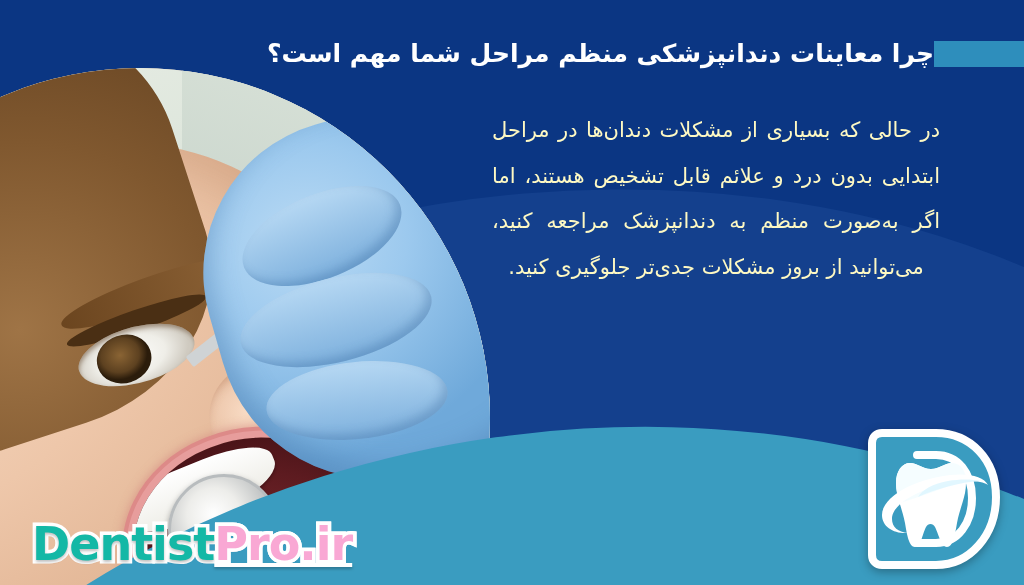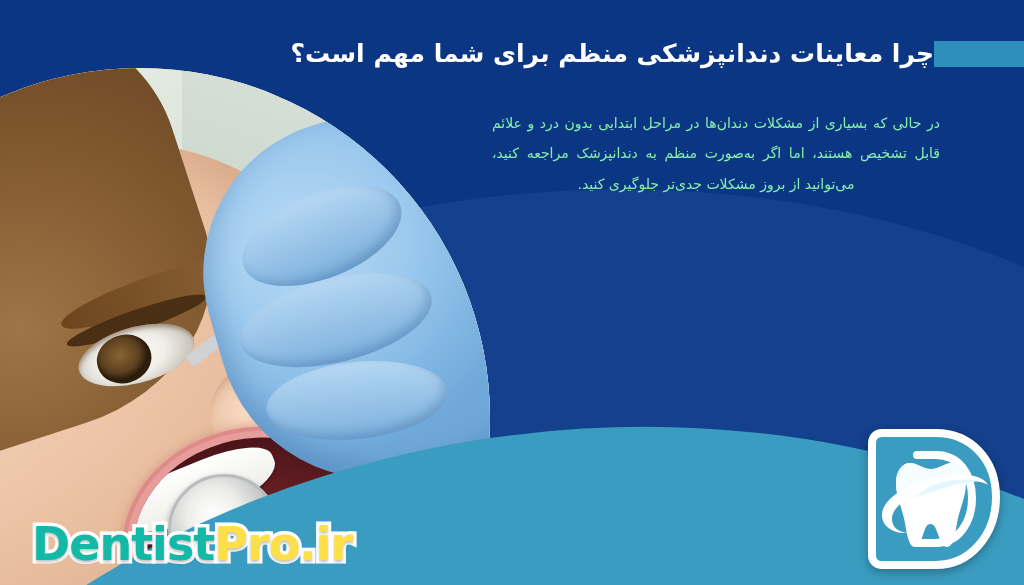--- a/index.html
+++ b/index.html
@@ -274,25 +274,25 @@
     background:#2e8ebc;
     flex:0 0 auto;
   }
 
   
   .body-copy{
     position:absolute;
     right:84px; top:108px;
     width:448px;
     z-index:8;
-    color:#86efac;
+    color:#fef9c3;
     direction:rtl;
     text-align:justify;
     text-align-last:center;
-    font-size:14px;
+    font-size:21px;
     line-height:2.17;
     letter-spacing:.2px;
   }
 
   
   .wordmark{
     position:absolute;
     left:32px; bottom:14px;
     z-index:9;
     direction:ltr;
@@ -301,21 +301,21 @@
     letter-spacing:-1px;
     white-space:nowrap;
     font-family:"DejaVu Sans","Liberation Sans",sans-serif;
   }
   .wordmark span{
     -webkit-text-stroke:7px #ffffff;
     paint-order:stroke fill;
     text-shadow:0 2px 3px rgba(0,0,0,.25);
   }
   .wm-a{ color:#14b8a6; }
-  .wm-b{ color:#fde047; }
+  .wm-b{ color:#f9a8d4;text-decoration:underline; }
 
   
   .logo{
     position:absolute;
     right:14px; bottom:6px;
     width:150px; height:160px;
     z-index:9;
   }
   .logo svg{ display:block; width:100%; height:100%; filter:drop-shadow(0 3px 5px rgba(0,0,0,.3)); }
 </style>
@@ -360,21 +360,21 @@
       <div class="ph-finger f3"></div>
       <div class="ph-hand-bot"></div>
       <div class="ph-thumb"></div>
 
       <div class="photo-shade"></div>
     </div>
   </div>
 
   <div class="title-row">
     <div class="title-bar"></div>
-    <h1 class="title">چرا معاینات دندانپزشکی منظم برای شما مهم است؟</h1>
+    <h1 class="title">چرا معاینات دندانپزشکی منظم مراحل شما مهم است؟</h1>
   </div>
 
   <p class="body-copy">در حالی که بسیاری از مشکلات دندان‌ها در مراحل ابتدایی بدون درد و علائم قابل تشخیص هستند، اما اگر به‌صورت منظم به دندانپزشک مراجعه کنید، می‌توانید از بروز مشکلات جدی‌تر جلوگیری کنید.</p>
 
   <div class="wordmark">
     <span class="wm-a">Dentist</span><span class="wm-b">Pro.ir</span>
   </div>
 
   <div class="logo">
     <svg viewBox="0 0 150 160" role="img">

